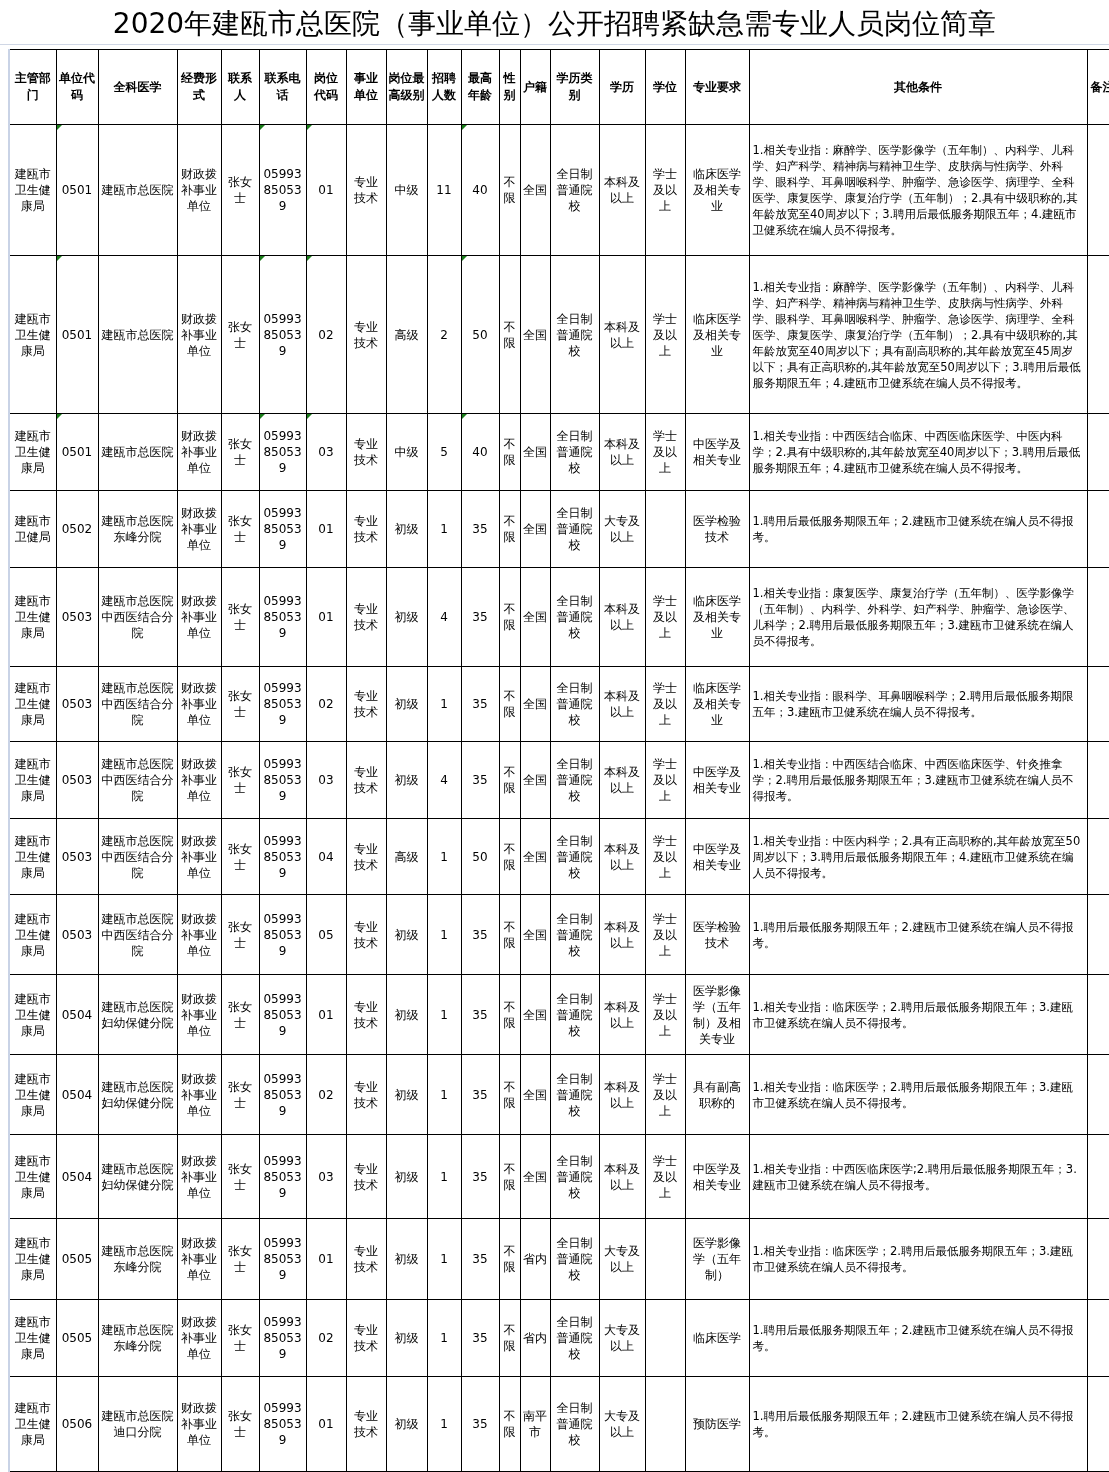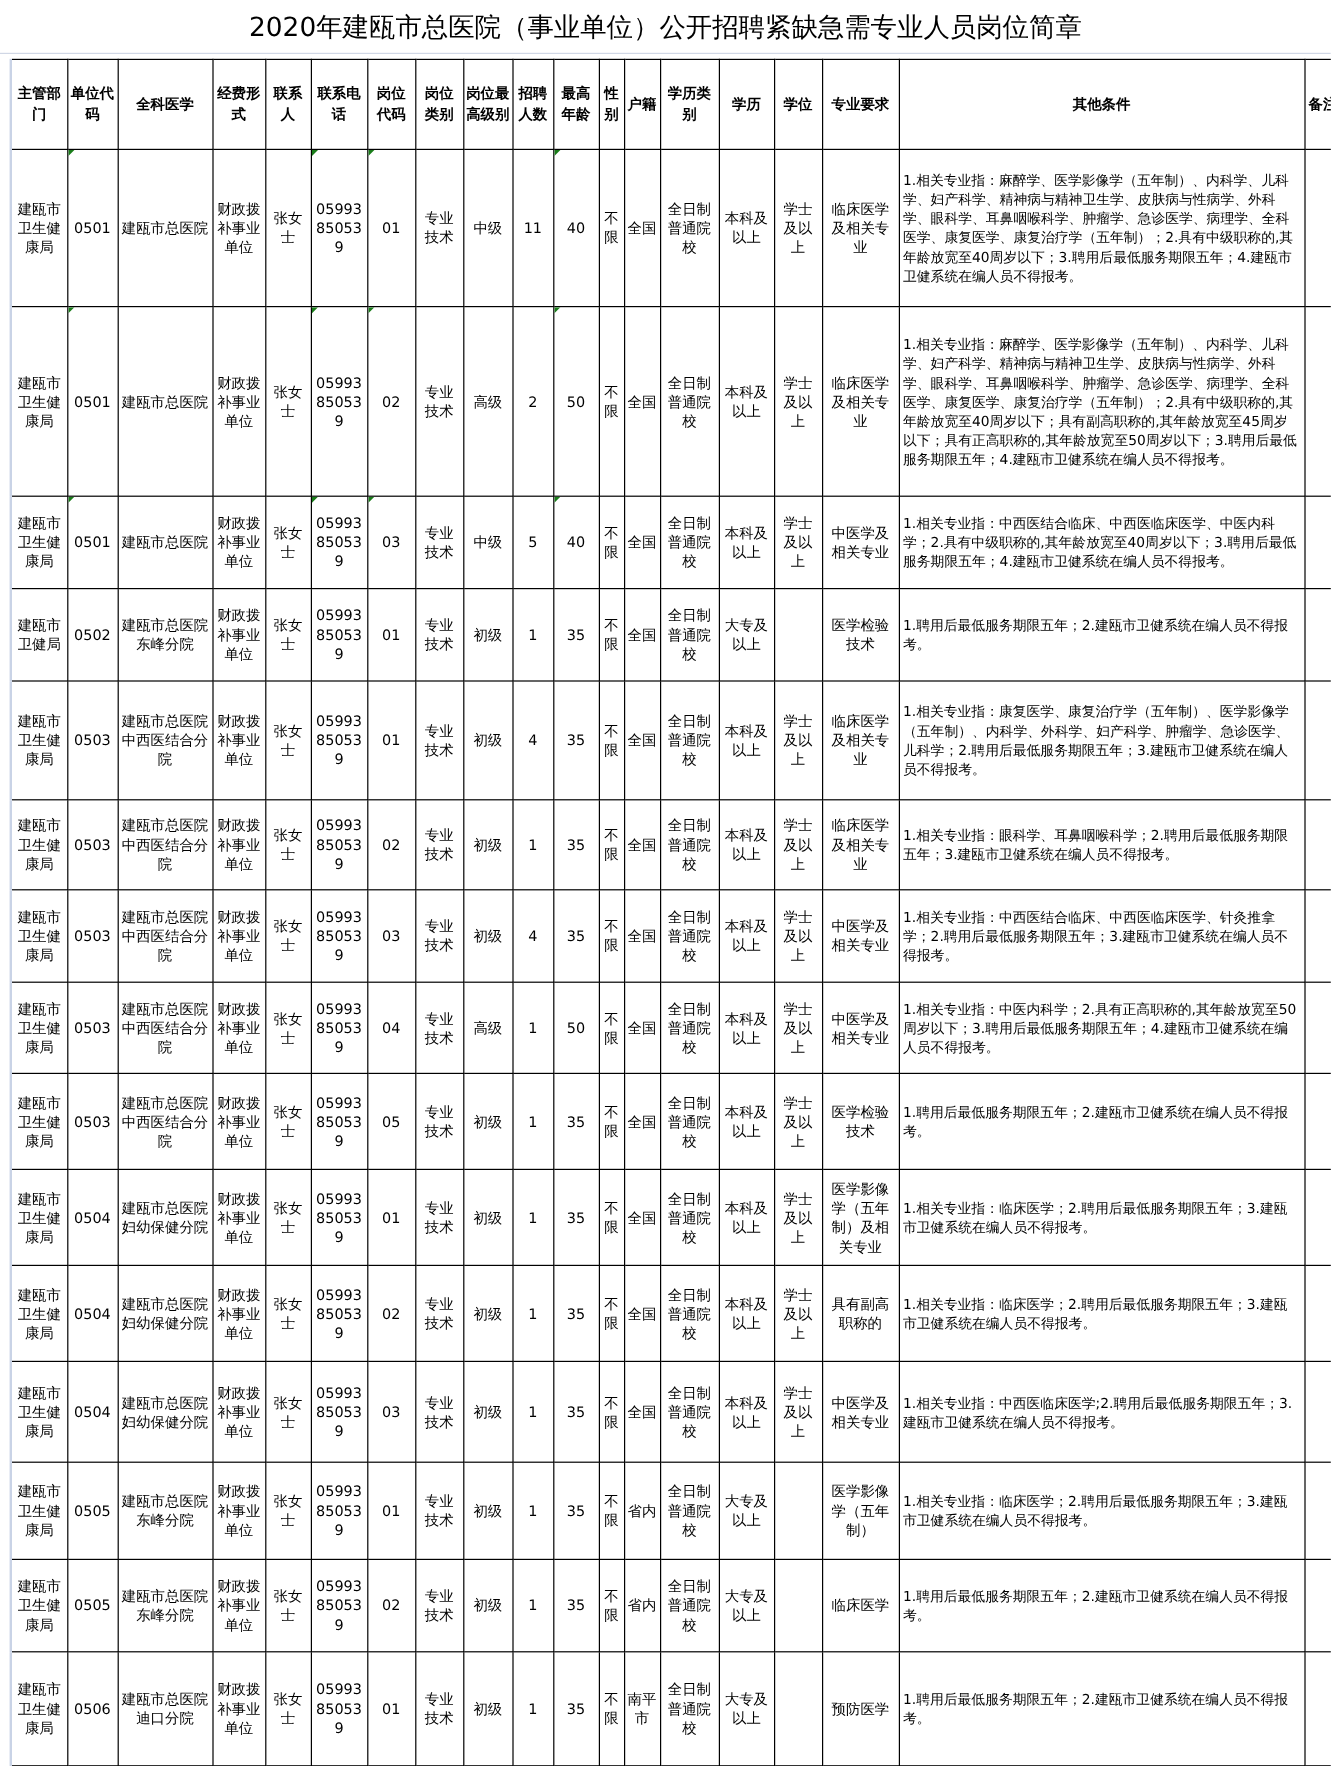--- a/index.html
+++ b/index.html
@@ -1,17 +1,17 @@
 <!DOCTYPE html>
 <html><head>
 <meta charset="utf-8">
 <style>
   html,body{margin:0;padding:0;background:#fff;}
   body{width:1109px;height:1472px;overflow:hidden;position:relative;font-family:"DejaVu Sans","Liberation Sans",sans-serif;color:#000;}
-  .title{position:absolute;left:0;top:0;width:1109px;height:45px;line-height:48px;text-align:center;font-size:22px;font-family:"DejaVu Sans",sans-serif;letter-spacing:0px;}
+  .title{position:absolute;left:0;top:0;width:1109px;height:45px;line-height:48px;text-align:center;font-size:28px;font-family:"DejaVu Sans",sans-serif;letter-spacing:0px;}
   .gridtop{position:absolute;left:0;top:44px;width:1109px;height:1px;background:#d0d7e5;}
   table{position:absolute;left:8px;top:49px;border-collapse:collapse;table-layout:fixed;width:1109px;}
   td,th{border:1px solid #000;padding:0 2px;text-align:center;vertical-align:middle;font-size:12px;line-height:16px;overflow:hidden;word-break:break-all;}
   th{font-weight:bold;font-size:12px;line-height:17px;height:74px;}
   td.other{text-align:left;padding:0 3px;font-size:11.5px;line-height:16px;}
   td.leftedge,th.leftedge{border-left:2px solid #c9d3e6;}
   .tri{position:relative;}
   .tri::before{content:"";position:absolute;left:0;top:0;width:0;height:0;border-top:5px solid #1a7d1a;border-right:5px solid transparent;}
 </style>
 </head>
@@ -44,21 +44,21 @@
   </colgroup>
   <thead>
     <tr id="hdr">
         <th class="leftedge">主管部门</th>
         <th>单位代码</th>
         <th>全科医学</th>
         <th>经费形式</th>
         <th>联系人</th>
         <th>联系电话</th>
         <th>岗位代码</th>
-        <th>岗位类别</th>
+        <th>事业单位</th>
         <th>岗位最高级别</th>
         <th>招聘人数</th>
         <th>最高年龄</th>
         <th>性别</th>
         <th>户籍</th>
         <th>学历类别</th>
         <th>学历</th>
         <th>学位</th>
         <th>专业要求</th>
         <th>其他条件</th>

